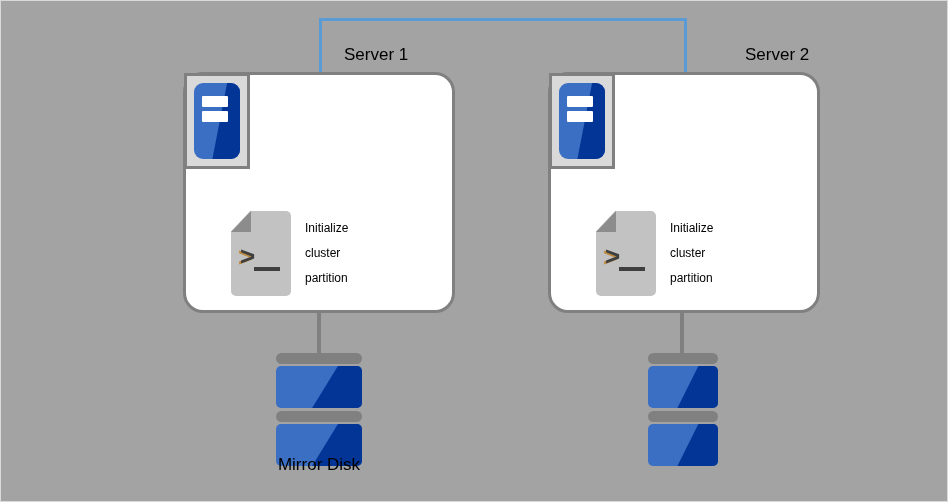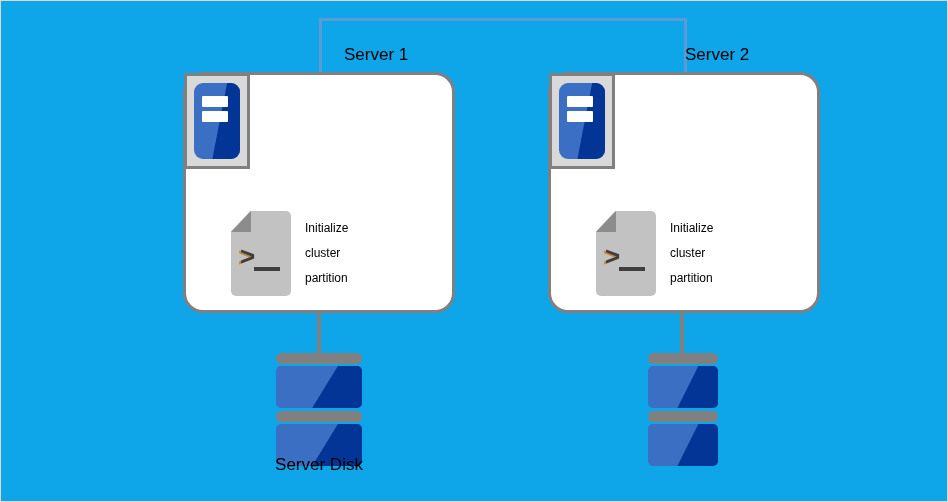--- a/index.html
+++ b/index.html
@@ -7,21 +7,21 @@
     padding: 0;
     background: #ffffff;
   }
   body {
     font-family: "Liberation Sans", sans-serif;
   }
   #canvas {
     position: relative;
     width: 948px;
     height: 502px;
-    background: #0ea5e9;
+    background: #a3a3a3;
     border: 1px solid #d9d9d9;
     box-sizing: border-box;
     overflow: hidden;
   }
 
   
   .link-top {
     position: absolute;
     background: #5b9bd5;
   }
@@ -46,21 +46,21 @@
 
   
   .server-title {
     position: absolute;
     font-size: 17px;
     color: #000000;
     white-space: nowrap;
     line-height: 20px;
   }
   #server1-title { left: 343px; top: 44px; }
-  #server2-title { left: 684px; top: 44px; }
+  #server2-title { left: 744px; top: 44px; }
 
   
   .server-box {
     position: absolute;
     width: 272px;
     height: 241px;
     border: 3px solid #808080;
     border-radius: 20px;
     background: #ffffff;
     box-sizing: border-box;
@@ -280,21 +280,21 @@
     <div class="disk-cap"></div>
     <div class="disk-block">
       <div class="disk-dark"></div>
     </div>
     <div class="disk-cap"></div>
     <div class="disk-block">
       <div class="disk-dark"></div>
     </div>
   </div>
 
-  <div class="disk-label" id="disk1-label">Server Disk</div>
+  <div class="disk-label" id="disk1-label">Mirror Disk</div>
 
   <div class="disk-stack" id="disk2">
     <div class="disk-cap"></div>
     <div class="disk-block">
       <div class="disk-dark"></div>
     </div>
     <div class="disk-cap"></div>
     <div class="disk-block">
       <div class="disk-dark"></div>
     </div>

